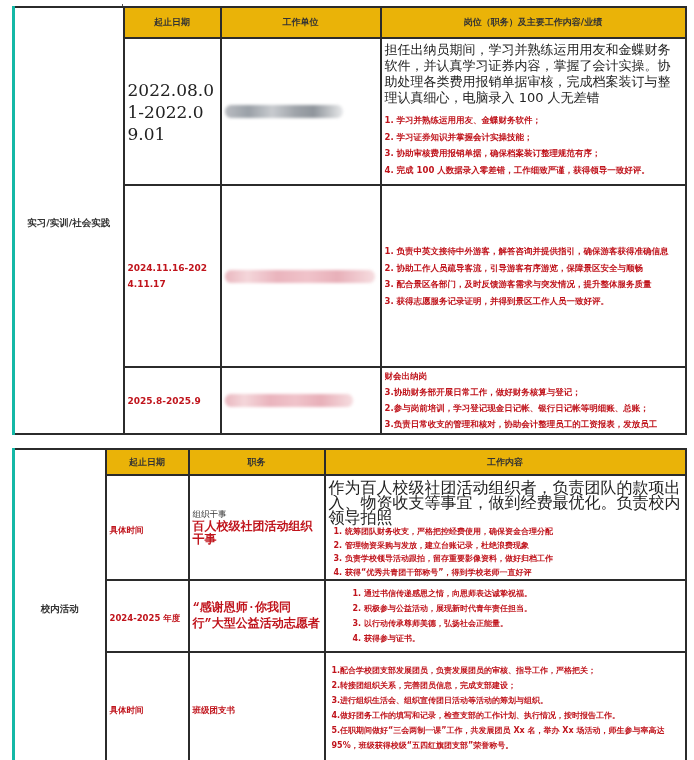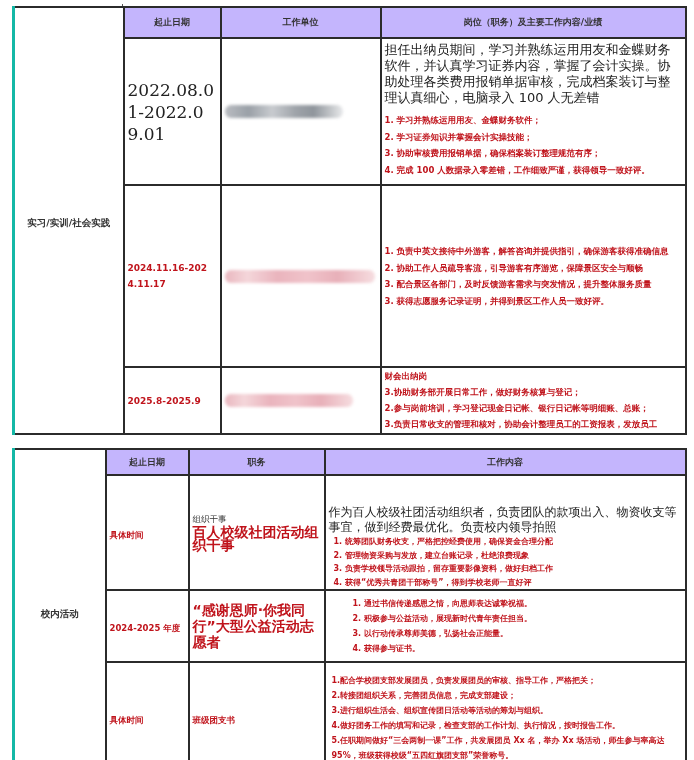--- a/index.html
+++ b/index.html
@@ -1,32 +1,32 @@
 <!DOCTYPE html>
 <html><head>
 <meta charset="utf-8">
 <style>
   html, body { margin: 0; padding: 0; background: #ffffff; }
   body { width: 694px; height: 760px; position: relative; overflow: hidden;
          font-family: "DejaVu Sans", sans-serif; color: #222; }
   table { border-collapse: collapse; position: absolute; table-layout: fixed; }
   td, th { border: 2px solid #2b2b2b; padding: 0 3px; vertical-align: middle; }
-  th { background: #c4b5fd; font-size: 9px; font-weight: bold; color: #333; text-align: center; }
+  th { background: #eab308; font-size: 9px; font-weight: bold; color: #333; text-align: center; }
   .outer-left { border-left: 3px solid #14b8a6; }
   .sect-label { font-size: 9.5px; font-weight: bold; color: #333; text-align: center; }
   .date-big { font-family: "DejaVu Serif", serif; font-size: 17px; line-height: 22px; color: #222; word-break: break-all; }
   .date-red { font-size: 9px; font-weight: bold; color: #c0141c; line-height: 16px; word-break: break-all; }
   .blur { height: 13px; border-radius: 6px; filter: blur(1.5px); }
   .blur.gray { background: linear-gradient(90deg,#b9bcc1 0%,#9aa0a7 20%,#c8cbcf 40%,#9ea3a9 60%,#8f959c 75%,#c4c7ca 90%,#e9eaec 100%); width: 118px; }
   .blur.pink { background: linear-gradient(90deg,#e9b7bf 0%,#f4d6da 15%,#eab4bd 35%,#f0c3ca 55%,#e8b0b9 75%,#f6dde0 100%); width: 150px; }
   .intro { font-size: 13px; line-height: 16px; color: #222; }
   .items { font-size: 8.5px; font-weight: bold; color: #c0141c; line-height: 16.5px; }
   .items2 { font-size: 8px; font-weight: bold; color: #c0141c; line-height: 15px; }
   .role-a { font-size: 8.5px; color: #333; line-height: 13px; }
-  .role-b { font-size: 14px; color: #c0141c; font-weight: bold; line-height: 13px; }
+  .role-b { font-size: 12px; color: #c0141c; font-weight: bold; line-height: 13px; font-family: Liberation Mono, monospace; }
   .cell-red-bold { font-size: 8.5px; font-weight: bold; color: #c0141c; line-height: 16px; }
   .top-marker { position: absolute; left: 122px; top: 4px; width: 1px; height: 3px; background: #555; }
 </style>
 </head>
 <body>
 
 <div class="top-marker"></div>
 
 <table style="left:12px; top:6px; width:672px; height:427px;">
   <colgroup>
@@ -114,21 +114,21 @@
   </tr>
   <tr style="height:99px;">
     <td>
       <span class="cell-red-bold">具体时间</span>
     </td>
     <td>
       <div class="role-a">组织干事</div>
       <div class="role-b">百人校级社团活动组织干事</div>
     </td>
     <td style="vertical-align:top; padding-top:4px;">
-      <div class="intro" style="font-size:12px; line-height:15px;margin-top:25px;">作为百人校级社团活动组织者，负责团队的款项出入、物资收支等事宜，做到经费最优化。负责校内领导拍照</div>
+      <div class="intro" style="font-size:16px; line-height:15px;">作为百人校级社团活动组织者，负责团队的款项出入、物资收支等事宜，做到经费最优化。负责校内领导拍照</div>
       <div class="items2" style="padding-left:5px; line-height:13.5px;">
         <div>1. 统筹团队财务收支，严格把控经费使用，确保资金合理分配</div>
         <div>2. 管理物资采购与发放，建立台账记录，杜绝浪费现象</div>
         <div>3. 负责学校领导活动跟拍，留存重要影像资料，做好归档工作</div>
         <div>4. 获得“优秀共青团干部称号”，得到学校老师一直好评</div>
       </div>
     </td>
   </tr>
   <tr style="height:72px;">
     <td>

